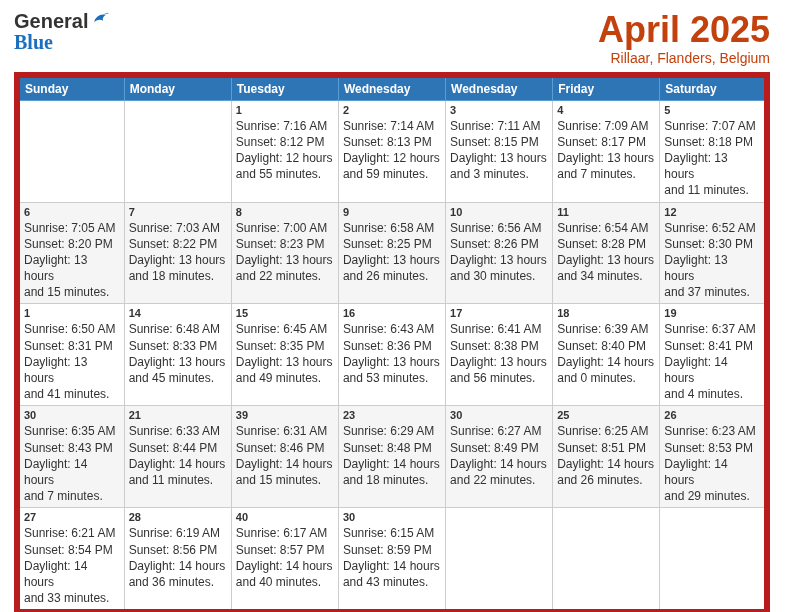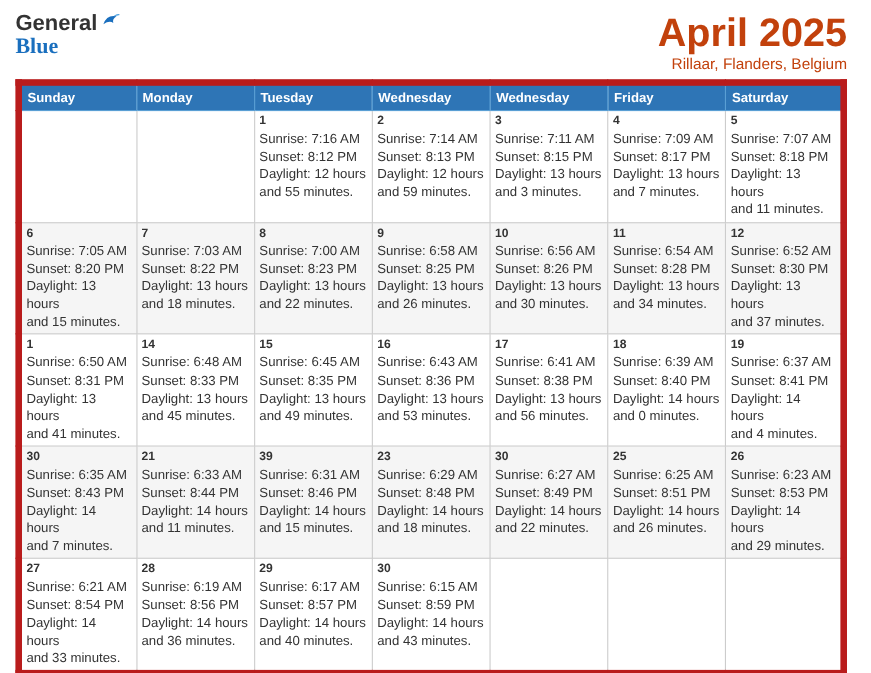--- a/index.html
+++ b/index.html
@@ -251,21 +251,21 @@
         <tr>
           <td>
             <span class="day-number">27</span>
             <div class="day-info">Sunrise: 6:21 AM<br>Sunset: 8:54 PM<br>Daylight: 14 hours<br>and 33 minutes.</div>
           </td>
           <td>
             <span class="day-number">28</span>
             <div class="day-info">Sunrise: 6:19 AM<br>Sunset: 8:56 PM<br>Daylight: 14 hours<br>and 36 minutes.</div>
           </td>
           <td>
-            <span class="day-number">29</span>
+            <span class="day-number">40</span>
             <div class="day-info">Sunrise: 6:17 AM<br>Sunset: 8:57 PM<br>Daylight: 14 hours<br>and 40 minutes.</div>
           </td>
           <td>
             <span class="day-number">30</span>
             <div class="day-info">Sunrise: 6:15 AM<br>Sunset: 8:59 PM<br>Daylight: 14 hours<br>and 43 minutes.</div>
           </td>
           <td class="empty-cell"></td>
           <td class="empty-cell"></td>
           <td class="empty-cell"></td>
         </tr>

